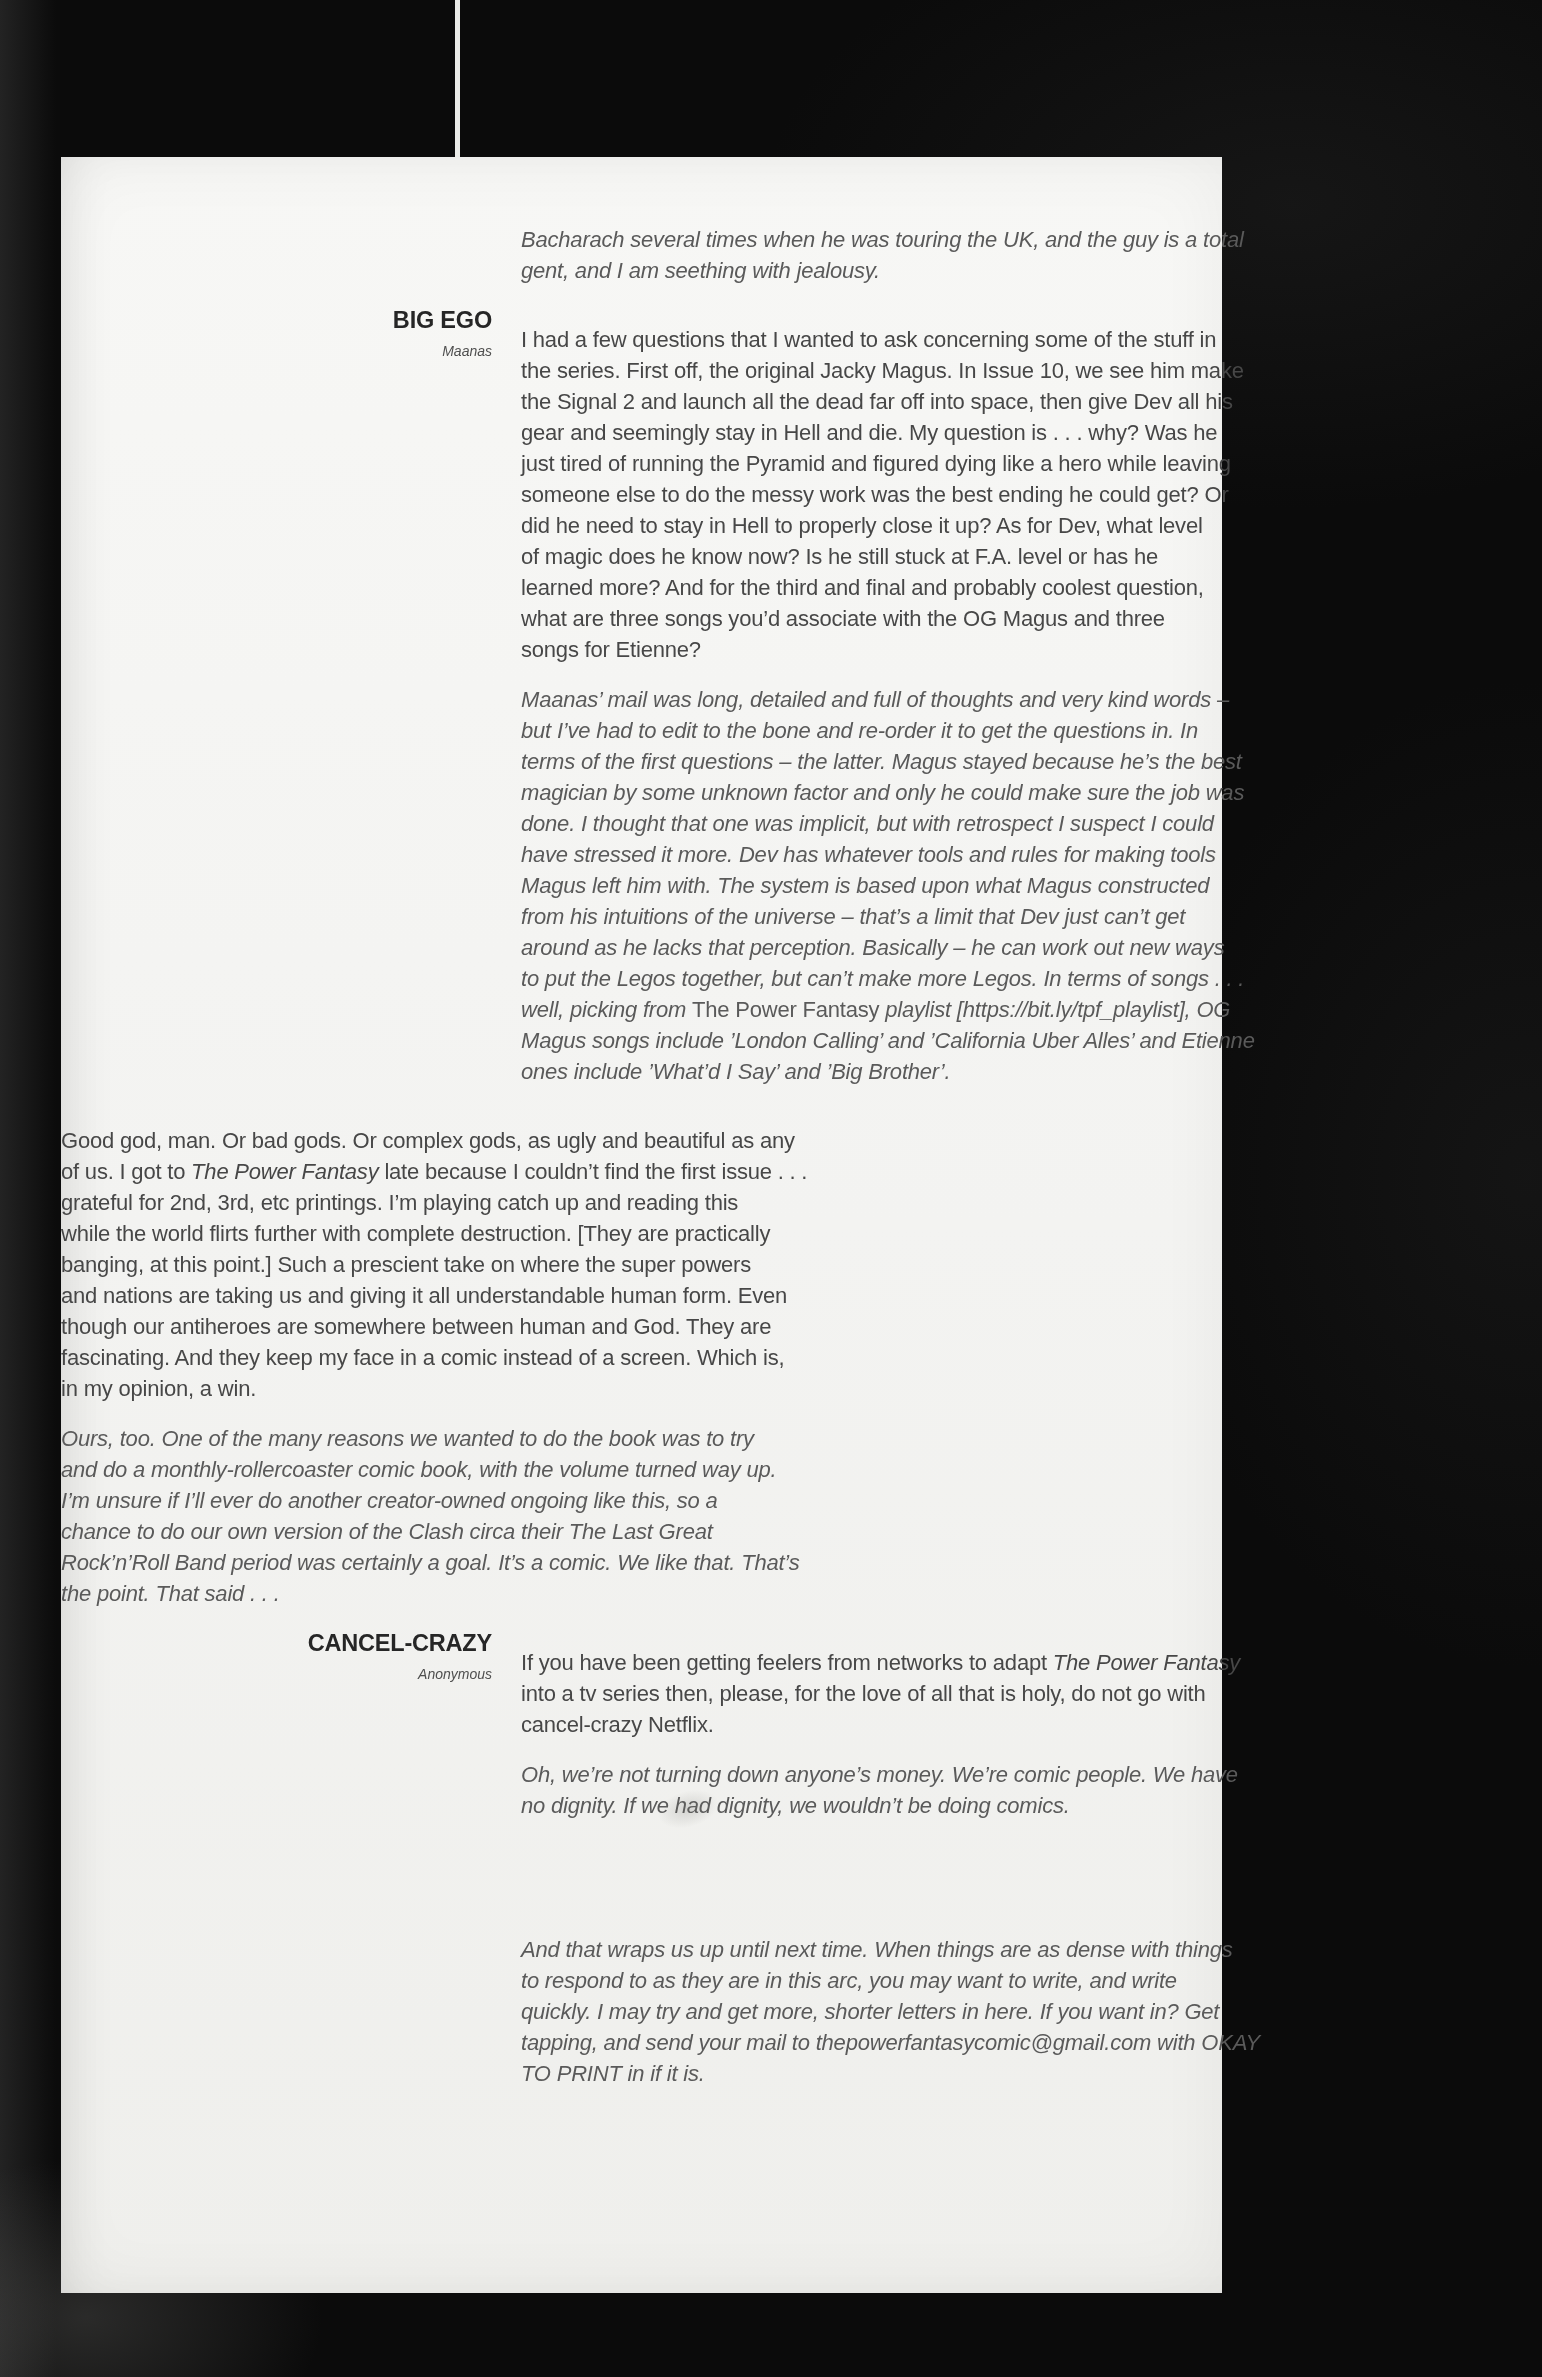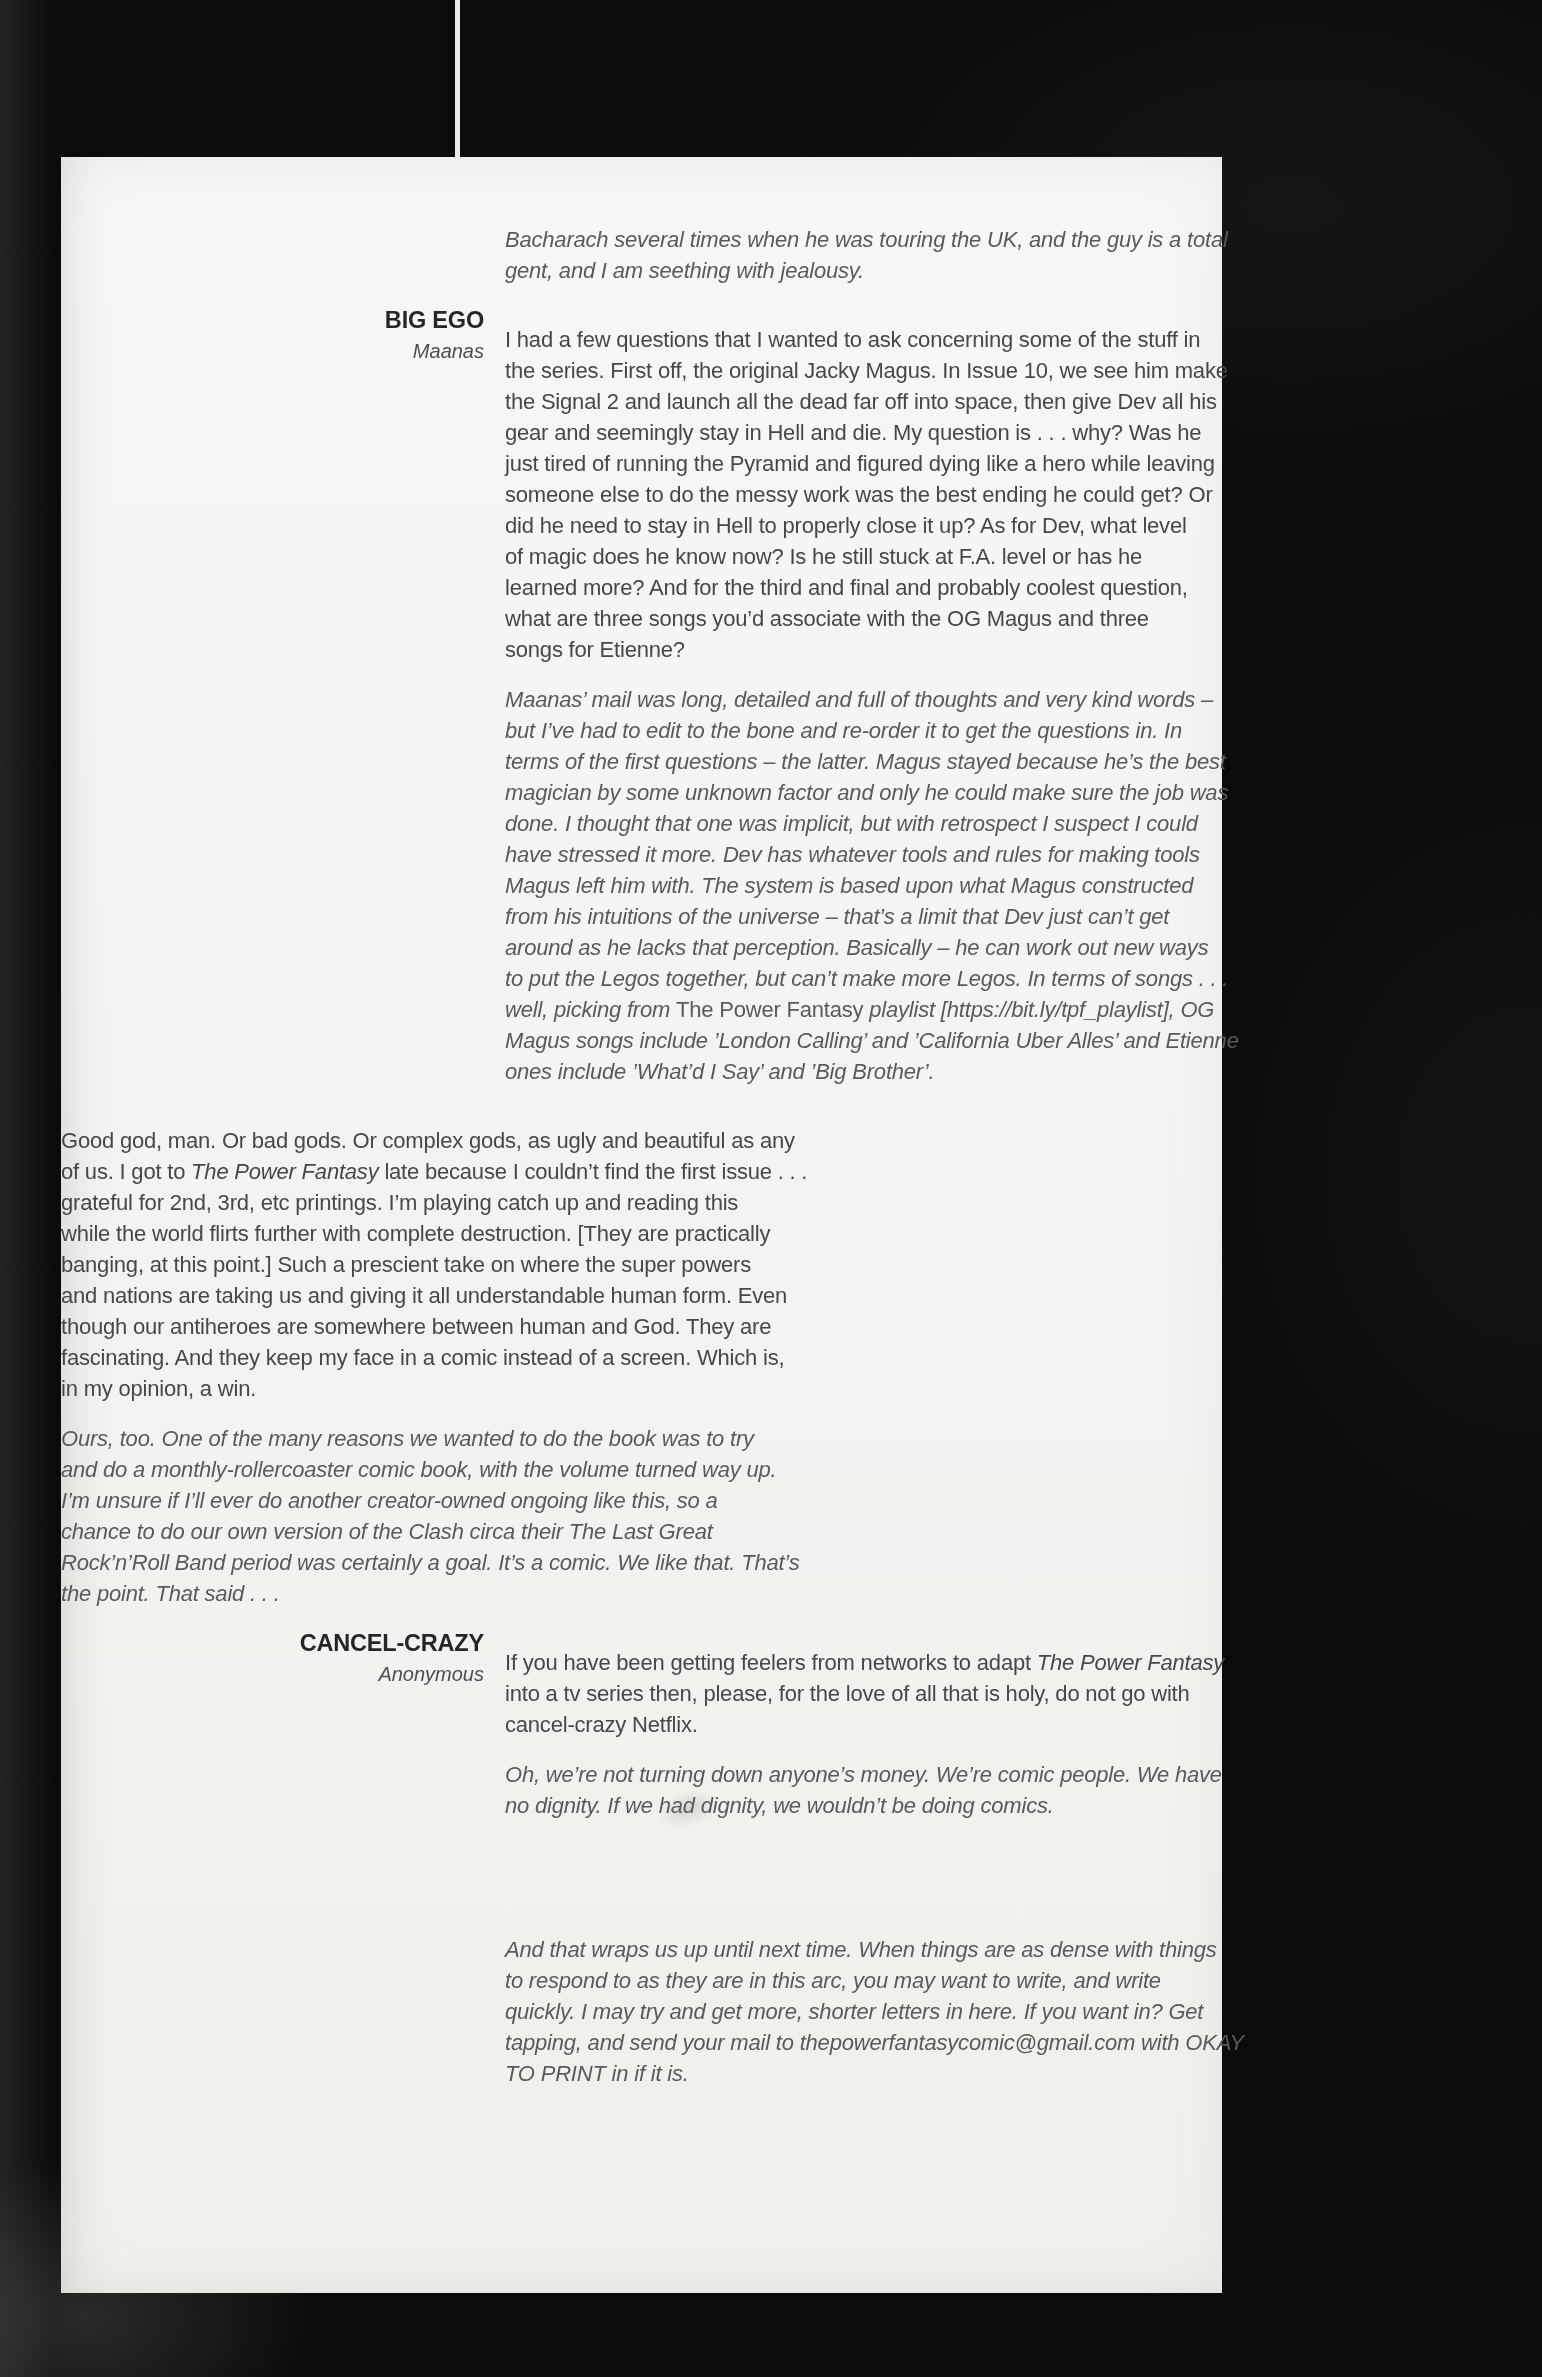--- a/index.html
+++ b/index.html
@@ -22,27 +22,27 @@
     background:#eaebe8;
   }
   .page{
     position:absolute;left:61px;top:157px;width:1161px;height:2136px;
     background:linear-gradient(180deg,#f7f7f5 0%,#f3f3f1 50%,#efefec 100%);
     box-shadow:inset 0 0 70px rgba(0,0,0,0.05), inset 27px 0 55px -33px rgba(0,0,0,0.12);
   }
   .content{position:absolute;left:0;top:67px;width:100%;}
   .row{display:flex;align-items:flex-start;}
   .row.gap{margin-top:94px;}
-  .hdr{width:423px;flex:0 0 423px;text-align:right;margin-right:21px;}
+  .hdr{width:423px;flex:0 0 423px;text-align:right;margin-right:29px;padding-left:8px;}
   .hdr .t{
     display:block;font-weight:700;font-size:23.5px;line-height:31px;
     color:#262626;letter-spacing:-0.2px;
   }
   .hdr .a{
-    display:block;font-style:italic;font-size:20px;line-height:31px;color:#4f4f4f;
+    display:block;font-style:italic;font-size:14px;line-height:31px;color:#4f4f4f;
   }
   .bodycol{width:924px;flex:0 0 924px;}
   .para{
     font-size:22px;line-height:31px;letter-spacing:-0.2px;
     white-space:pre-line;margin:0 0 19px 0;
   }
   .para.lett{color:#474747;margin-top:19px;}
   .para.resp{color:#5a5a5a;}
   .para .rm{font-style:normal;}
   .para .it{font-style:italic;}

